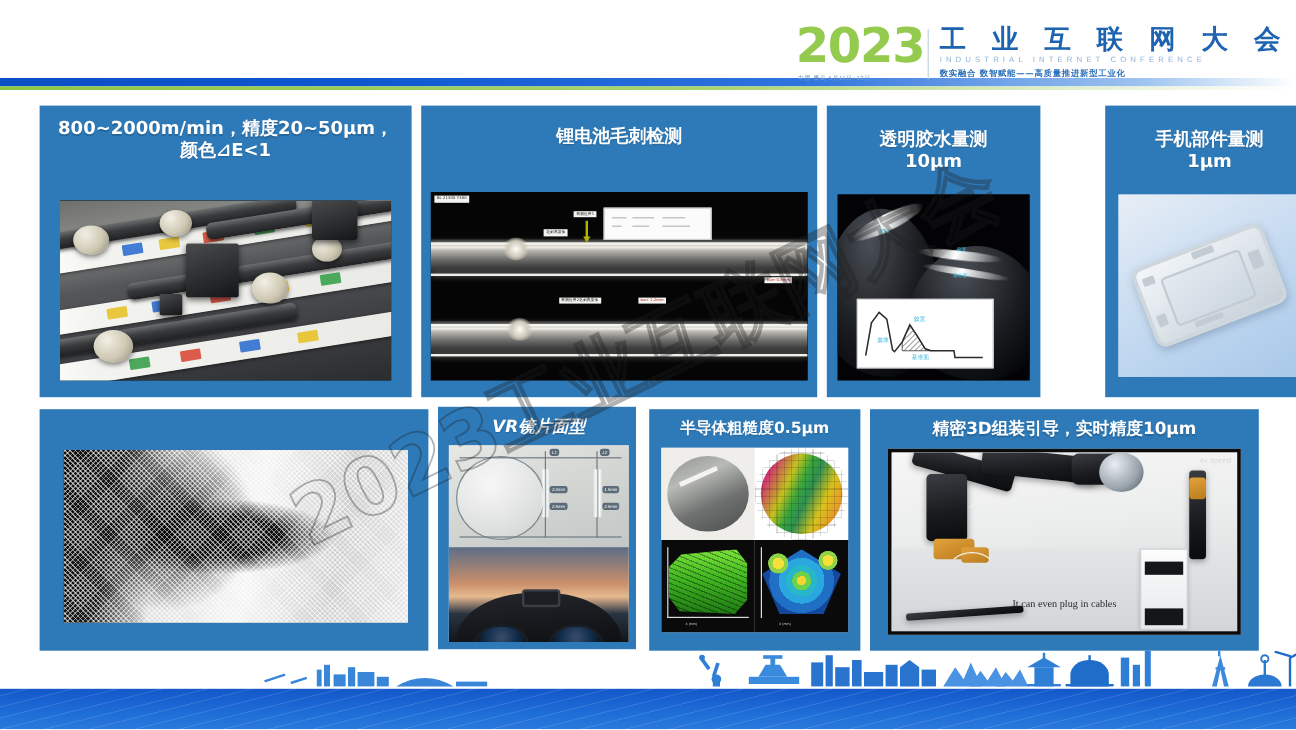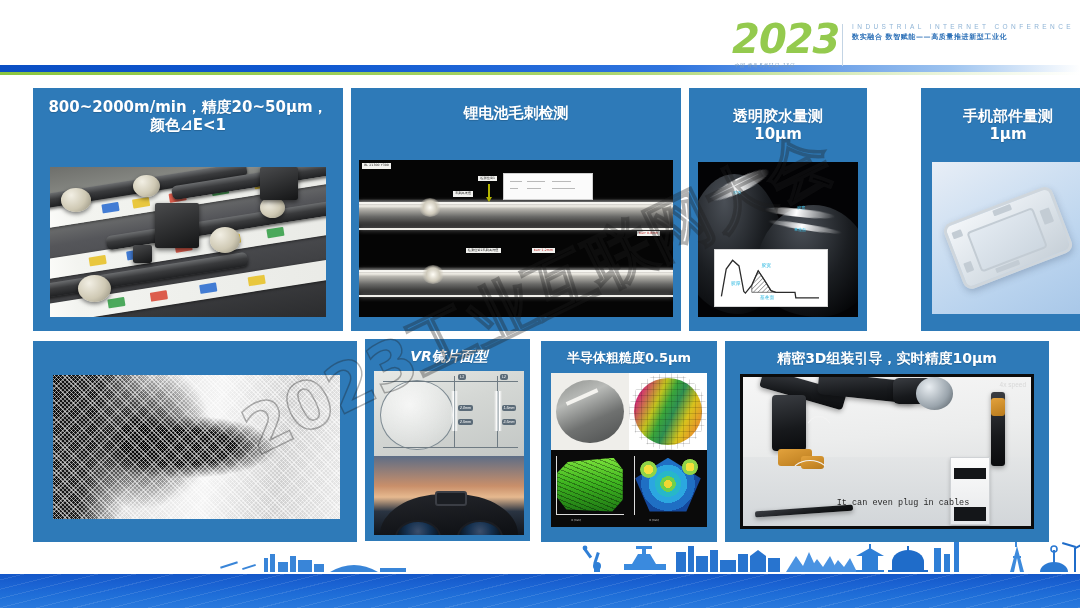--- a/index.html
+++ b/index.html
@@ -23,21 +23,21 @@
     position:absolute;left:0;top:65px;width:1080px;height:7px;
     background:linear-gradient(to right,#0b4fc4 0%,#0f58d0 28%,#2f74de 62%,#9dc3ef 88%,#ffffff 100%);
   }
   .rule-green{
     position:absolute;left:0;top:72px;width:1080px;height:3px;
     background:linear-gradient(to right,#8cc63f 0%,#a9d46a 55%,#e6f2d4 85%,#ffffff 100%);
   }
 
   
   .logo{position:absolute;right:6px;top:22px;height:52px;display:flex;align-items:flex-start;z-index:30;}
-  .logo-left{position:relative;width:108px;height:52px;font-style:italic;}
+  .logo-left{position:relative;width:108px;height:52px;}
   .logo-2023{
     position:absolute;left:0;top:-6px;
     font-size:40px;font-weight:bold;color:#8cc63f;letter-spacing:-1px;
     font-family:"DejaVu Sans","Liberation Sans",sans-serif;opacity:.92;
   }
   .logo-sub-date{
     position:absolute;left:2px;top:40px;font-size:5px;color:#7a9bbd;letter-spacing:.4px;white-space:nowrap;
   }
   .logo-div{width:1px;height:42px;background:#c3d4e4;margin:2px 9px 0 2px;}
   .logo-right{position:relative;}
@@ -205,22 +205,22 @@
   .robot-arm{position:absolute;background:linear-gradient(170deg,#3a3d42 0%,#17191c 60%,#0a0b0d 100%);
     box-shadow:0 2px 5px rgba(0,0,0,.35);}
   .robot-joint{position:absolute;border-radius:50%;
     background:radial-gradient(circle at 35% 30%,#e9eef2,#9aa4ac 60%,#4e565c);}
   .robot-gold{position:absolute;border-radius:3px;
     background:linear-gradient(160deg,#e3a23c,#b97b1d);}
   .robot-cable{position:absolute;border:1.6px solid #f0f0f0;border-color:#f3f3f3 transparent transparent transparent;border-radius:50%;}
   .robot-dev{position:absolute;background:linear-gradient(180deg,#fcfcfc,#e6e8ea);
     border:1px solid #cfd2d5;box-shadow:0 2px 4px rgba(0,0,0,.2);}
   .robot-dev b{position:absolute;display:block;background:#141619;}
-  .robot-cap{position:absolute;left:16px;width:100%;text-align:center;color:#2a2a2a;
-    font-size:8.5px;font-family:Liberation Mono, monospace;}
+  .robot-cap{position:absolute;left:0;width:100%;text-align:center;color:#2a2a2a;
+    font-size:8.5px;font-family:Liberation Serif, serif;}
   .robot-speed{position:absolute;right:5px;top:4px;color:#d8d8d8;font-size:6.5px;
     font-family:"Liberation Sans",sans-serif;}
 
   
   .footer{position:absolute;left:0;bottom:0;width:1080px;height:66px;z-index:15;overflow:hidden;}
   .footer-white{position:absolute;left:0;top:0;width:100%;height:34px;background:#ffffff;}
   .footer-sea{position:absolute;left:0;bottom:0;width:100%;height:34px;
     background:linear-gradient(180deg,#1457c8 0%,#1a62d2 30%,#1f6fd8 65%,#2a79dd 100%);}
   .footer-sea:after{content:"";position:absolute;inset:0;
     background-image:repeating-linear-gradient(-14deg, rgba(255,255,255,.10) 0 1px, rgba(255,255,255,0) 1px 9px);}
@@ -236,20 +236,21 @@
     <div class="rule-green"></div>
   </div>
 
   <div class="logo">
     <div class="logo-left">
       <div class="logo-2023">2023</div>
       <div class="logo-sub-date">中国·青岛  5月11日~13日</div>
     </div>
     <div class="logo-div"></div>
     <div class="logo-right">
+      <div class="logo-cn">工 业 互 联 网 大 会</div>
       <div class="logo-en">INDUSTRIAL INTERNET CONFERENCE</div>
       <div class="logo-slogan">数实融合  数智赋能——高质量推进新型工业化</div>
     </div>
   </div>
 
   <div class="watermark">2023工业互联网大会</div>
 
   <div class="grid">
 
     <div class="panel" style="left:0;top:0;width:310px;height:243px;">

